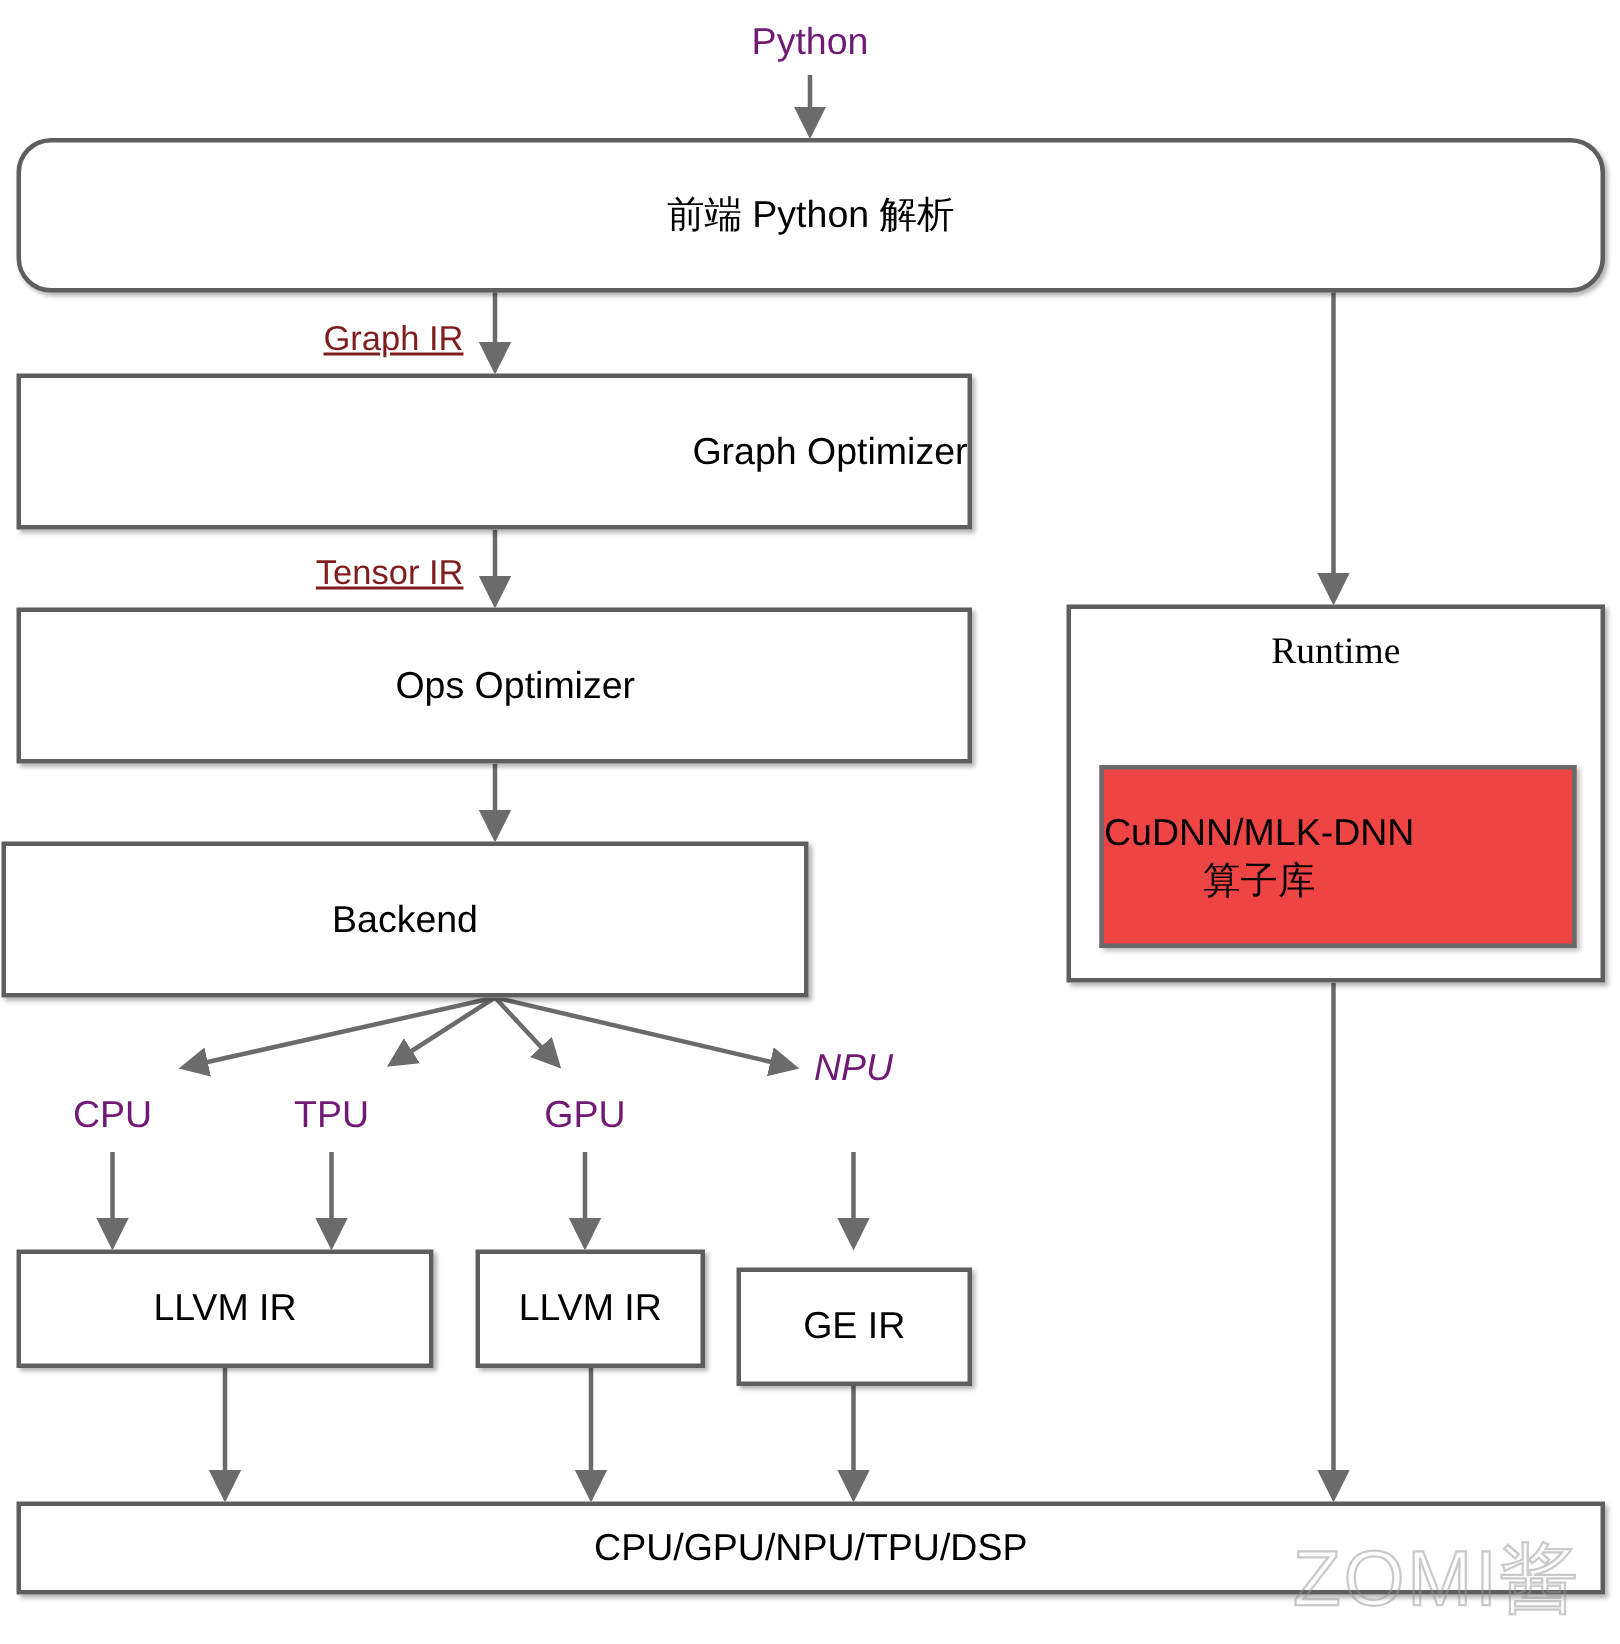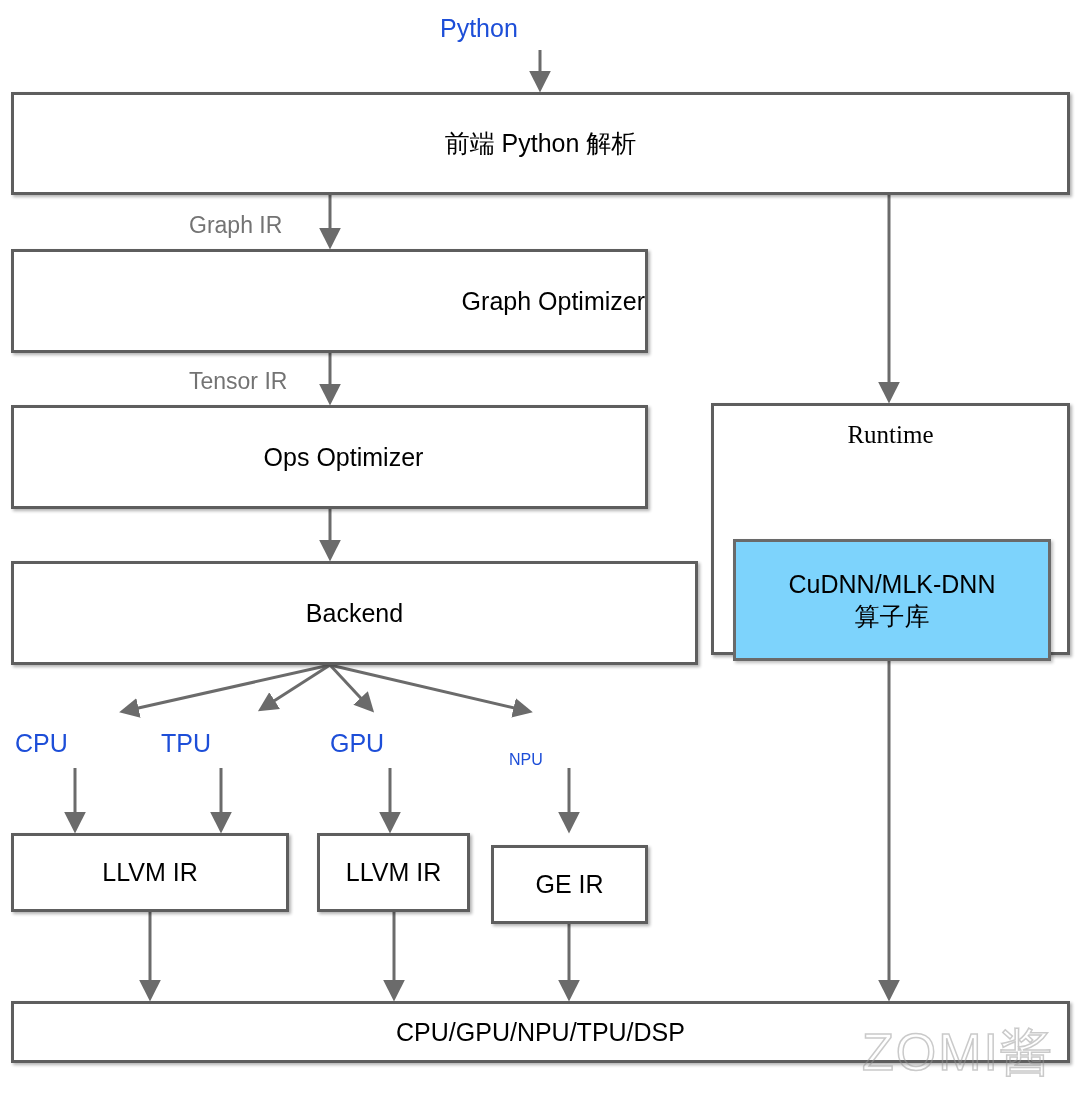--- a/index.html
+++ b/index.html
@@ -37,44 +37,44 @@
   }
   .node-label {
     color: #000000;
     text-align: center;
     line-height: 1.30;
     white-space: pre-line;
   }
   .inner-box {
     position: absolute;
     box-sizing: border-box;
-    background: #7dd3fc;
+    background: #ef4444;
     border: 3px solid #6a6a6a;
     box-shadow: 2px 2px 3px rgba(0,0,0,0.25);
     display: flex;
     align-items: center;
-    justify-content: center;
-    margin-top: 29px;
   }
   .runtime-title {
     position: absolute;
     color: #000000;
     text-align: center;
     white-space: nowrap;
   }
   .edge-label {
     position: absolute;
-    color: #737373;
+    color: #7f1d1d;
     white-space: nowrap;
-    text-align: left;
+    text-align: right;
+    text-decoration: underline;
   }
   .free-label {
     position: absolute;
-    color: #1d4ed8;
+    color: #701a75;
     white-space: nowrap;
+    text-align: center;
   }
   .watermark {
     position: absolute;
     color: transparent;
     -webkit-text-stroke: 1.5px rgba(150,150,150,0.50);
     font-size: 52px;
     letter-spacing: 2px;
     white-space: nowrap;
     user-select: none;
   }
@@ -119,33 +119,33 @@
       <line x1="150" y1="912" x2="150" y2="995" marker-end="url(#arrowhead)"></line>
       <line x1="394" y1="912" x2="394" y2="995" marker-end="url(#arrowhead)"></line>
       <line x1="569" y1="912" x2="569" y2="995" marker-end="url(#arrowhead)"></line>
 
       <line x1="889" y1="655" x2="889" y2="995" marker-end="url(#arrowhead)"></line>
     </g>
   </svg>
 
   <div class="free-label" style="left:440px; top:14px; width:200px; font-size:25px;">Python</div>
 
-  <div class="node-box" style="left:11px; top:92px; width:1059px; height:103px;">
+  <div class="node-box" style="left:11px; top:92px; width:1059px; height:103px;border-radius:23px;">
     <span class="node-label" style="font-size:25px;">前端 Python 解析</span>
   </div>
 
   <div class="node-box" style="left:11px; top:249px; width:637px; height:104px;justify-content:flex-end;">
     <span class="node-label" style="font-size:25px;">Graph Optimizer</span>
   </div>
 
   <div class="node-box" style="left:11px; top:405px; width:637px; height:104px;padding-left:28px;">
     <span class="node-label" style="font-size:25px;">Ops Optimizer</span>
   </div>
 
-  <div class="node-box" style="left:11px; top:561px; width:687px; height:104px;">
+  <div class="node-box" style="left:1px; top:561px; width:538px; height:104px;">
     <span class="node-label" style="font-size:25px;">Backend</span>
   </div>
 
   <div class="node-box" style="left:11px; top:833px; width:278px; height:79px;">
     <span class="node-label" style="font-size:25px;">LLVM IR</span>
   </div>
 
   <div class="node-box" style="left:317px; top:833px; width:153px; height:79px;">
     <span class="node-label" style="font-size:25px;">LLVM IR</span>
   </div>
@@ -170,17 +170,17 @@
   <div class="edge-label" style="left:189px; top:212px; width:120px; font-size:23px;">Graph IR</div>
 
   <div class="edge-label" style="left:189px; top:368px; width:120px; font-size:23px;">Tensor IR</div>
 
   <div class="free-label" style="left:15px; top:729px; width:120px; font-size:25px;">CPU</div>
 
   <div class="free-label" style="left:161px; top:729px; width:120px; font-size:25px;">TPU</div>
 
   <div class="free-label" style="left:330px; top:729px; width:120px; font-size:25px;">GPU</div>
 
-  <div class="free-label" style="left:509px; top:751px; width:120px; font-size:16px;">NPU</div>
+  <div class="free-label" style="left:509px; top:698px; width:120px; font-size:25px;font-style:italic;">NPU</div>
 
   <div class="watermark" style="left:862px; top:1018px;">ZOMI酱</div>
 
 </div>
 
 </body></html>

